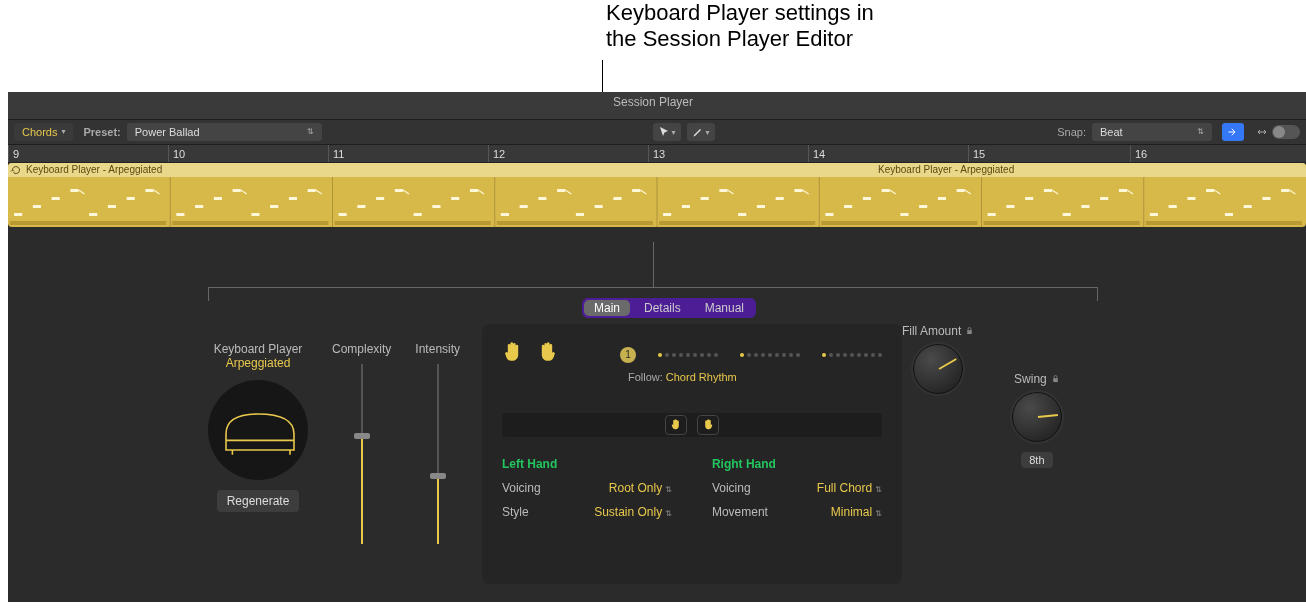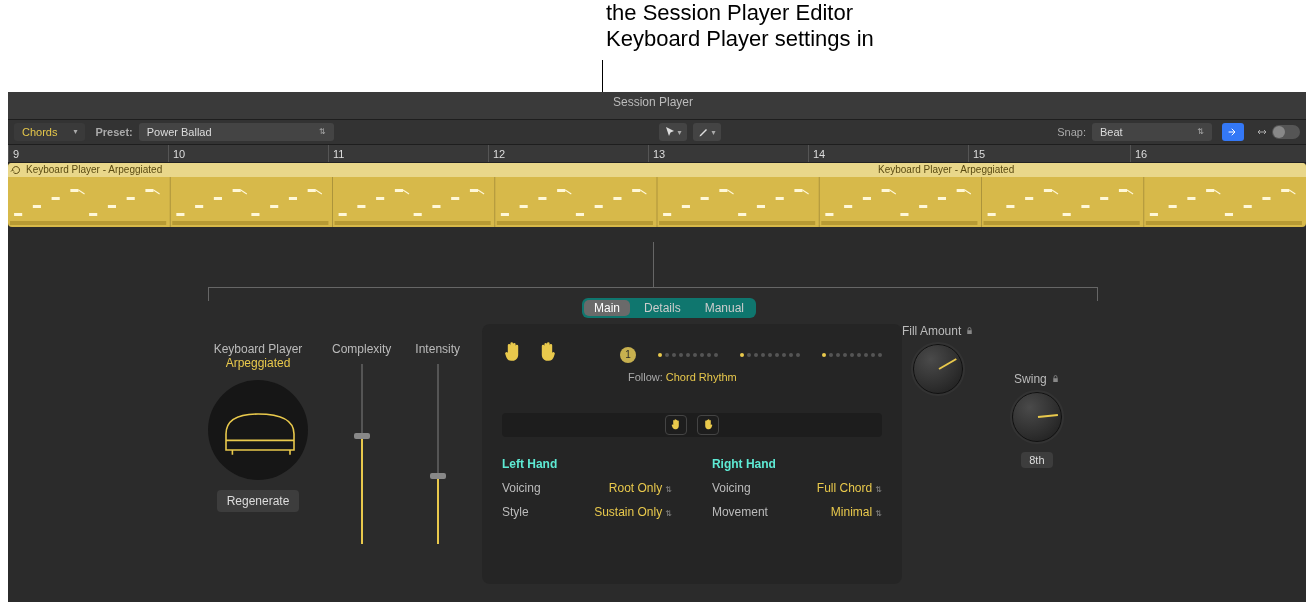--- a/index.html
+++ b/index.html
@@ -55,21 +55,21 @@
   .btn, .select {
     height: 18px;
     line-height: 18px;
     background: #444;
     color: #ddd;
     border-radius: 3px;
     padding: 0 8px;
     font-size: 11px;
     display: inline-flex;
     align-items: center;
-    gap: 16px;
+    gap: 4px;
     cursor: pointer;
   }
   .select { position: relative; }
   .select .caret, .btn .caret { font-size: 8px; color: #aaa; }
   .chords-btn { color: #e6c84b; background: #3a3a3a; }
   .preset-label { color: #aaa; font-size: 11px; margin-left: 4px; font-weight: bold; }
   .preset-select { width: 195px; justify-content: space-between; }
   .spacer { flex: 1 1 auto; }
   .tool-btn {
     width: 28px; height: 18px;
@@ -157,21 +157,21 @@
   }
   
   .view-tabs {
     position:absolute;
     top: 206px;
     left: 0; right: 0;
     text-align:center;
   }
   .seg-control {
     display:inline-flex;
-    background:#0f766e;
+    background:#4c1d95;
     border-radius:6px;
     overflow:hidden;
     font-size:12px;
     margin-left:24px;
   }
   .seg-control .seg {
     padding: 3px 12px;
     color:#ccc;
     cursor:pointer;
   }
@@ -271,21 +271,21 @@
     width:22px; height:20px; border:1px solid #444; border-radius:4px;
     display:inline-flex; align-items:center; justify-content:center;
     cursor:pointer;
   }
   .mini-bar .mini-hand svg { width:12px; height:14px; fill:#e9c94c; }
   .mini-bar .mini-hand.mirror svg { transform:scaleX(-1); }
   .hand-cols {
     display:flex; gap: 40px; margin-top: 20px;
   }
   .hand-col { flex:1; }
-  .hand-col h4 { color:#5eead4; font-size:12px; font-weight:600; margin-bottom:10px; }
+  .hand-col h4 { color:#22c55e; font-size:12px; font-weight:600; margin-bottom:10px; }
   .param-row {
     display:flex; justify-content:space-between; align-items:center;
     font-size:12px; color:#bbb; margin-bottom: 10px;
   }
   .param-row .val { color:#e9c94c; cursor:pointer; }
   .param-row .caret { font-size:8px; color:#888; margin-left:3px; }
   
   .knob-panel {
     width: 200px;
     padding: 10px 0 0 20px;
@@ -313,22 +313,22 @@
   .swing-badge {
     display:inline-block; background:#3d3d3d; color:#ddd;
     padding:2px 8px; border-radius:4px; font-size:11px;
     cursor:pointer; margin-top:4px;
   }
 </style>
 </head>
 <body>
 
 <div class="annotation">
+  <div>Keyboard Player settings in</div>
   <div>the Session Player Editor</div>
-  <div>Keyboard Player settings in</div>
 </div>
 <div class="callout-line"></div>
 
 <div class="app">
 
   <div class="title-bar">Session Player</div>
 
   <div class="toolbar">
     <span class="btn chords-btn">
       <span>Chords</span>

